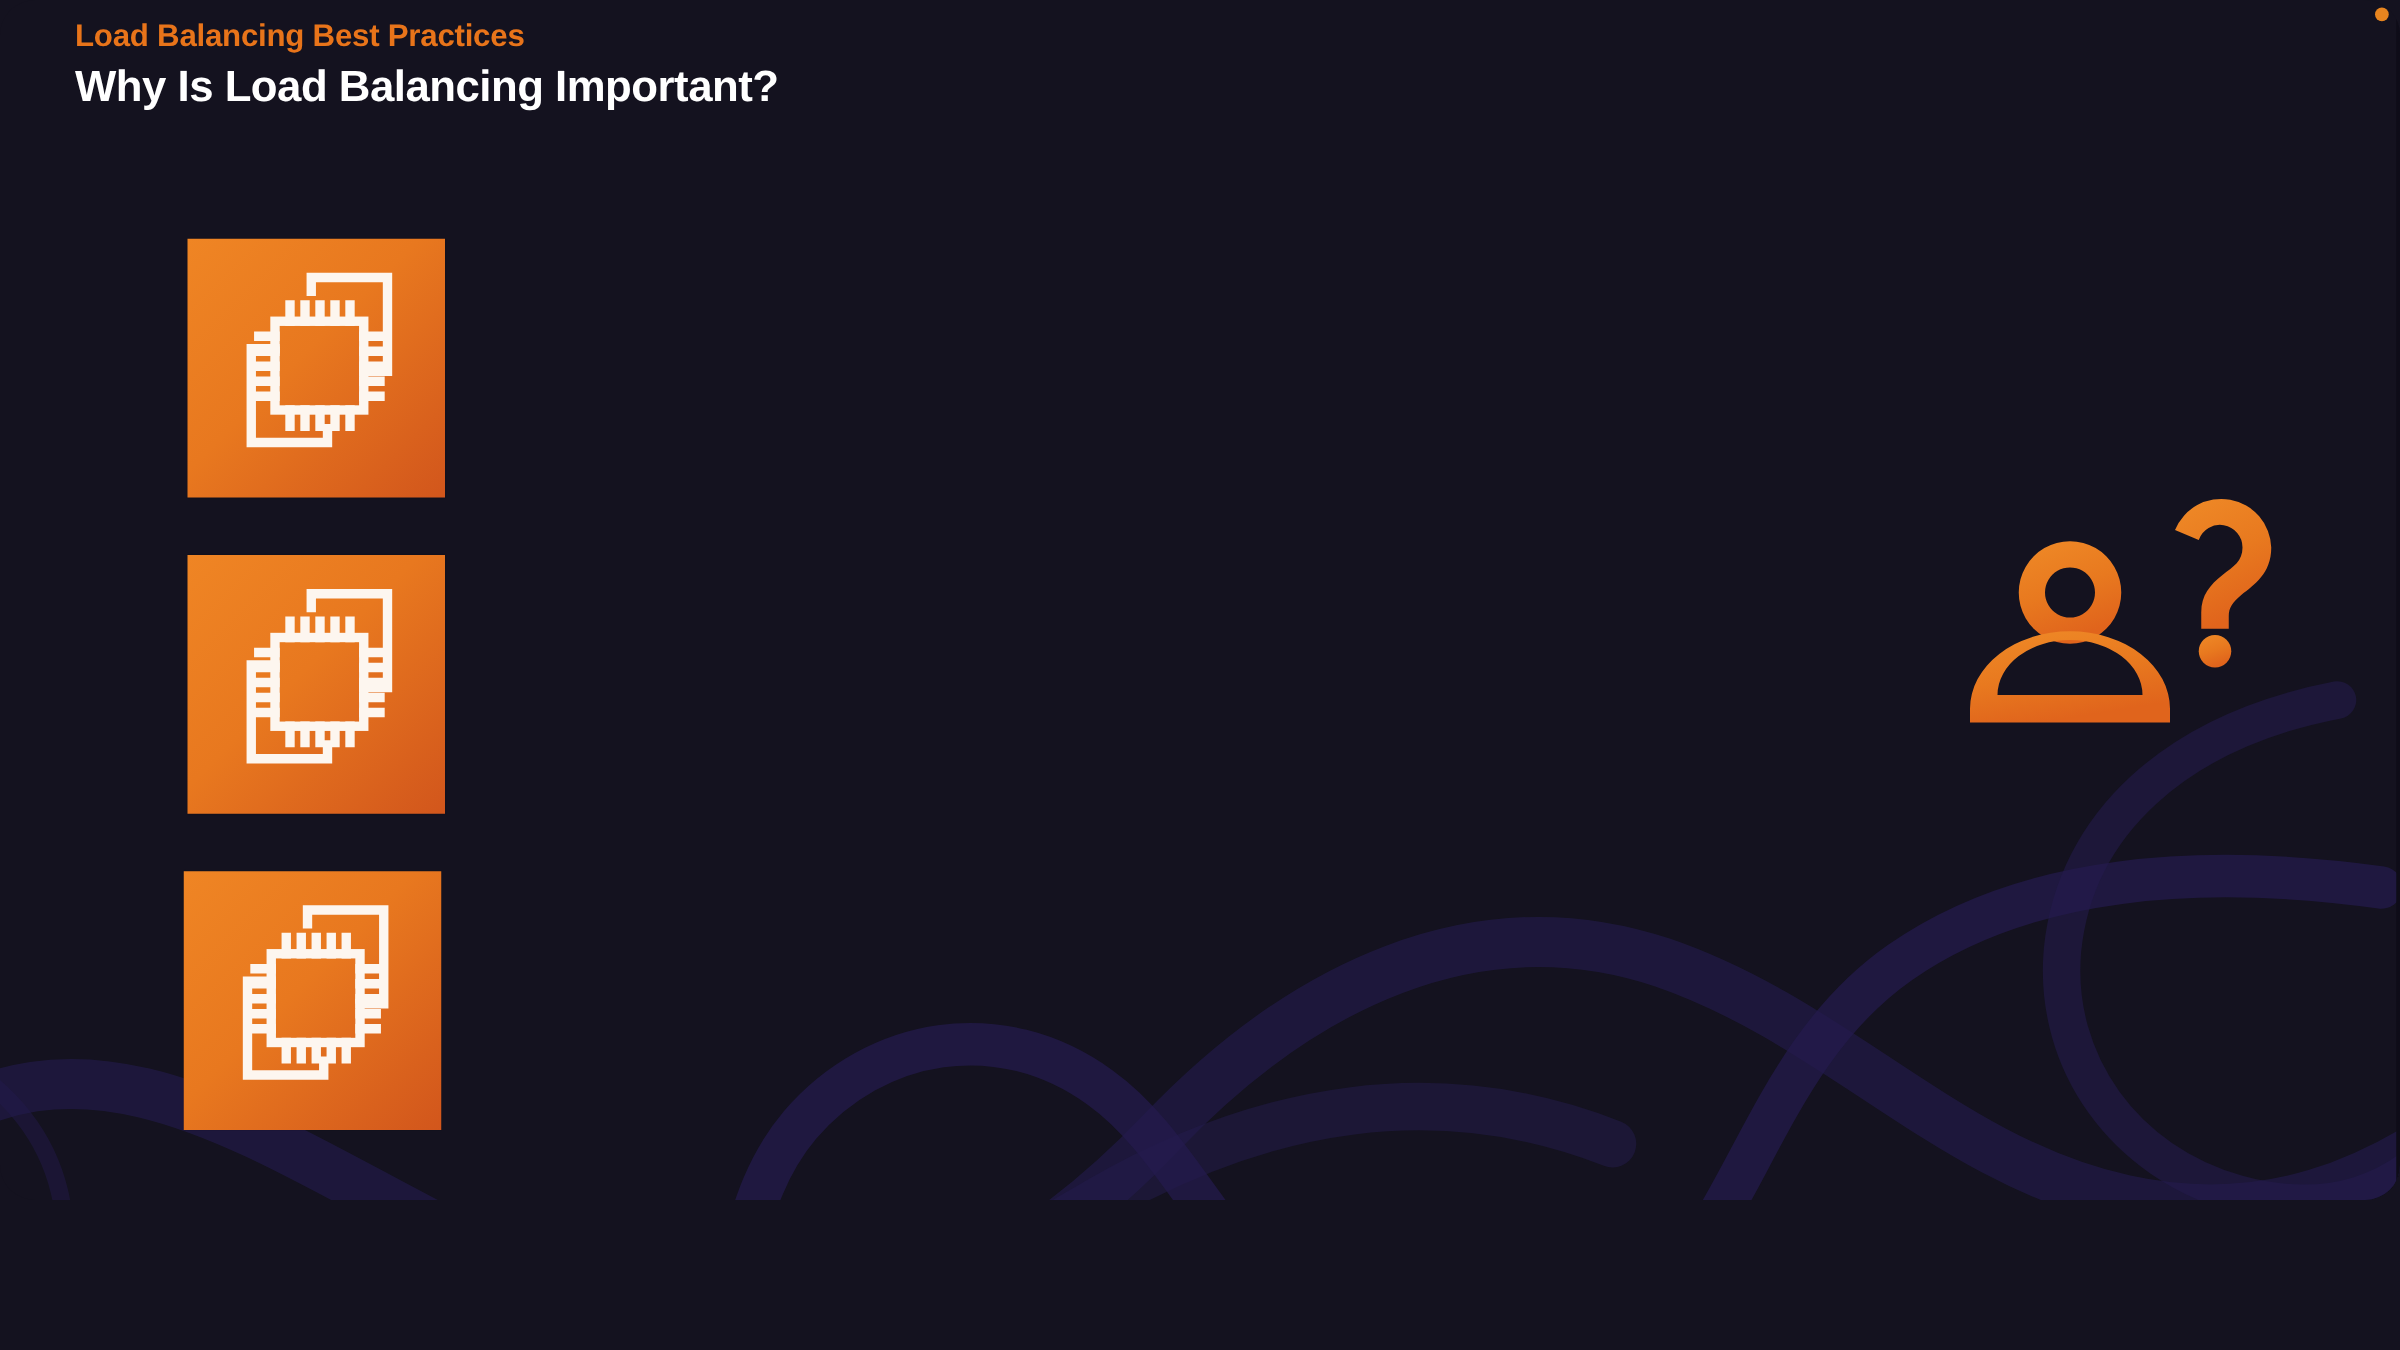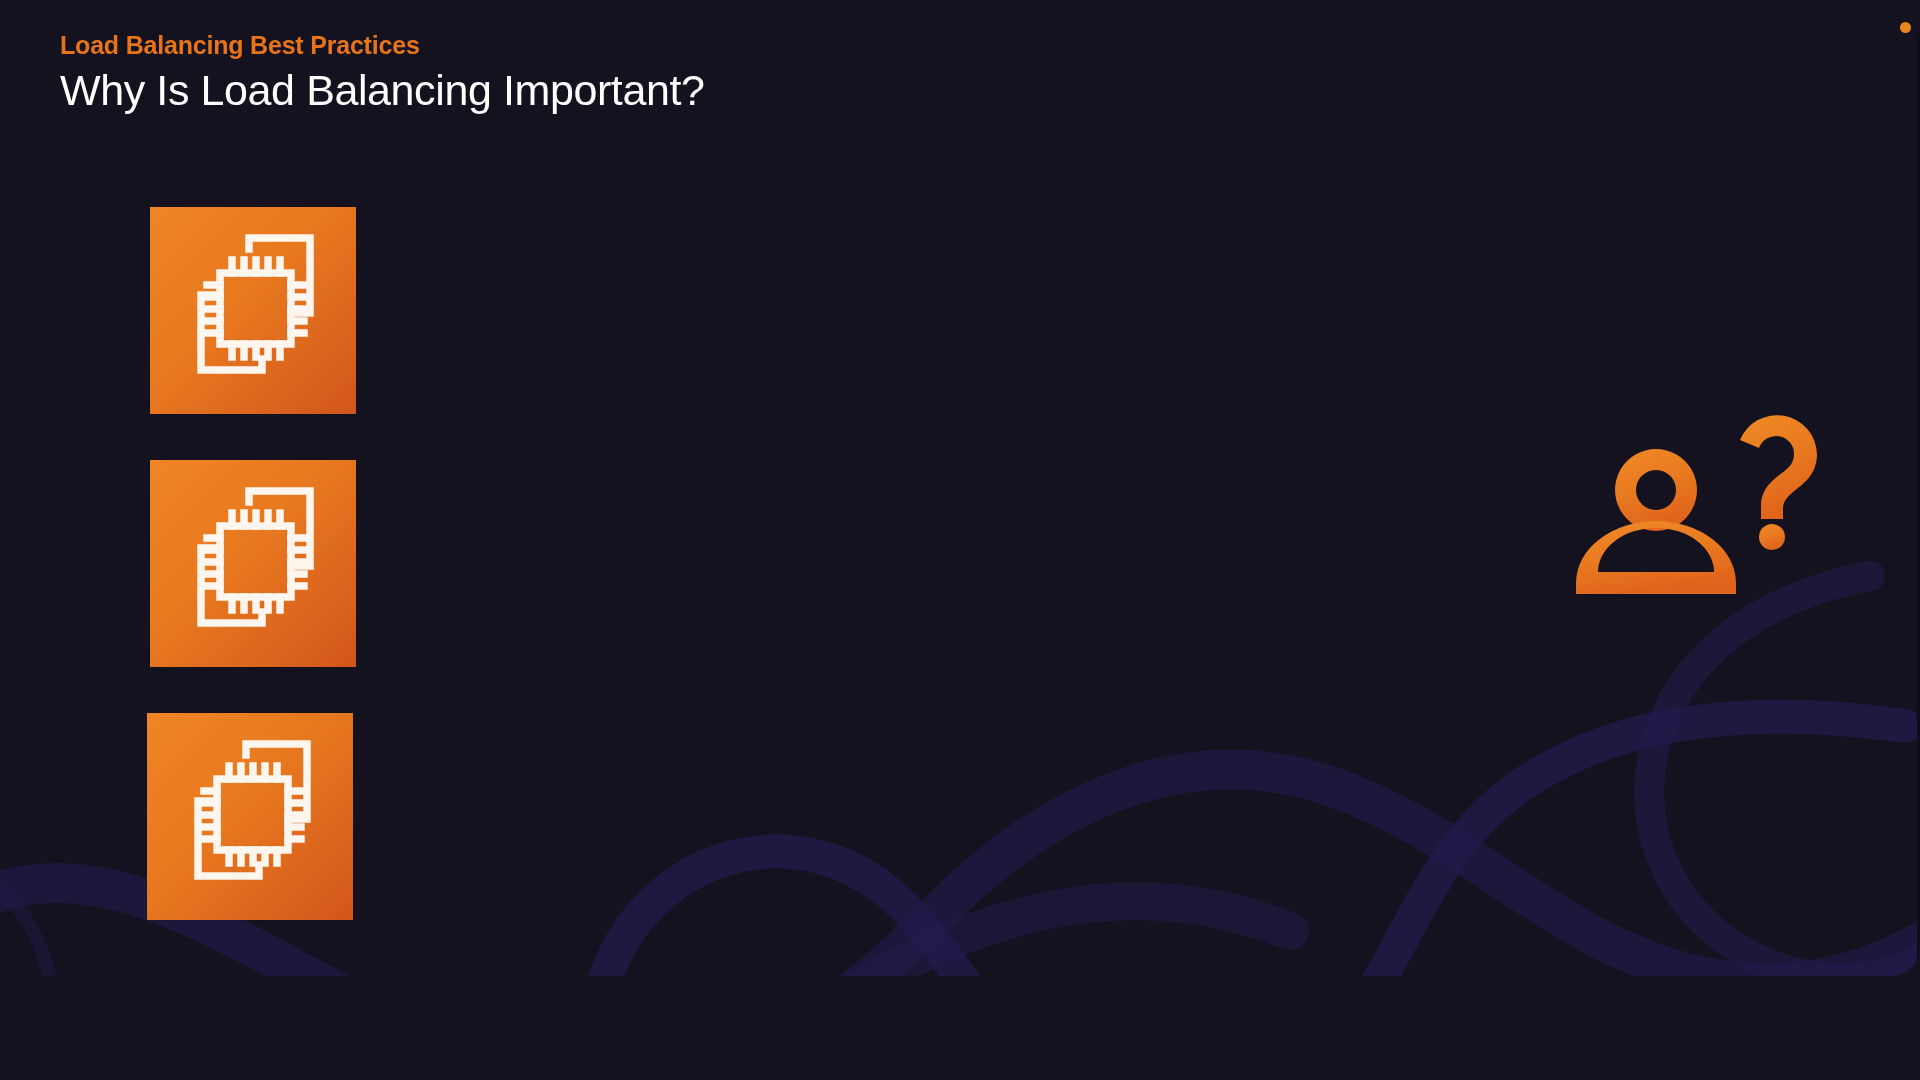--- a/index.html
+++ b/index.html
@@ -12,21 +12,21 @@
   }
   body {
     font-family: "Liberation Sans", sans-serif;
     background: #14121f;
     position: relative;
   }
 
   
   #slide {
     position: absolute;
-    left: 0; top: 16px;
+    left: 0; top: 0;
     width: 1920px;
     height: 960px;
     background: #14121f;
     overflow: hidden;
     border-radius: 28px;
   }
 
   
   #bg-waves {
     position: absolute;
@@ -46,22 +46,22 @@
   #eyebrow {
     font-size: 25px;
     font-weight: bold;
     letter-spacing: -0.2px;
     color: #e8741a;
     line-height: 1.25;
     margin: 0 0 3px 0;
     white-space: nowrap;
   }
   #page-title {
-    font-size: 43px;
-    font-weight: normal;
+    font-size: 35px;
+    font-weight: bold;
     letter-spacing: -0.4px;
     color: #ffffff;
     line-height: 1.25;
     margin: 0;
     white-space: nowrap;
   }
 
   
   .icon-tile {
     position: absolute;

